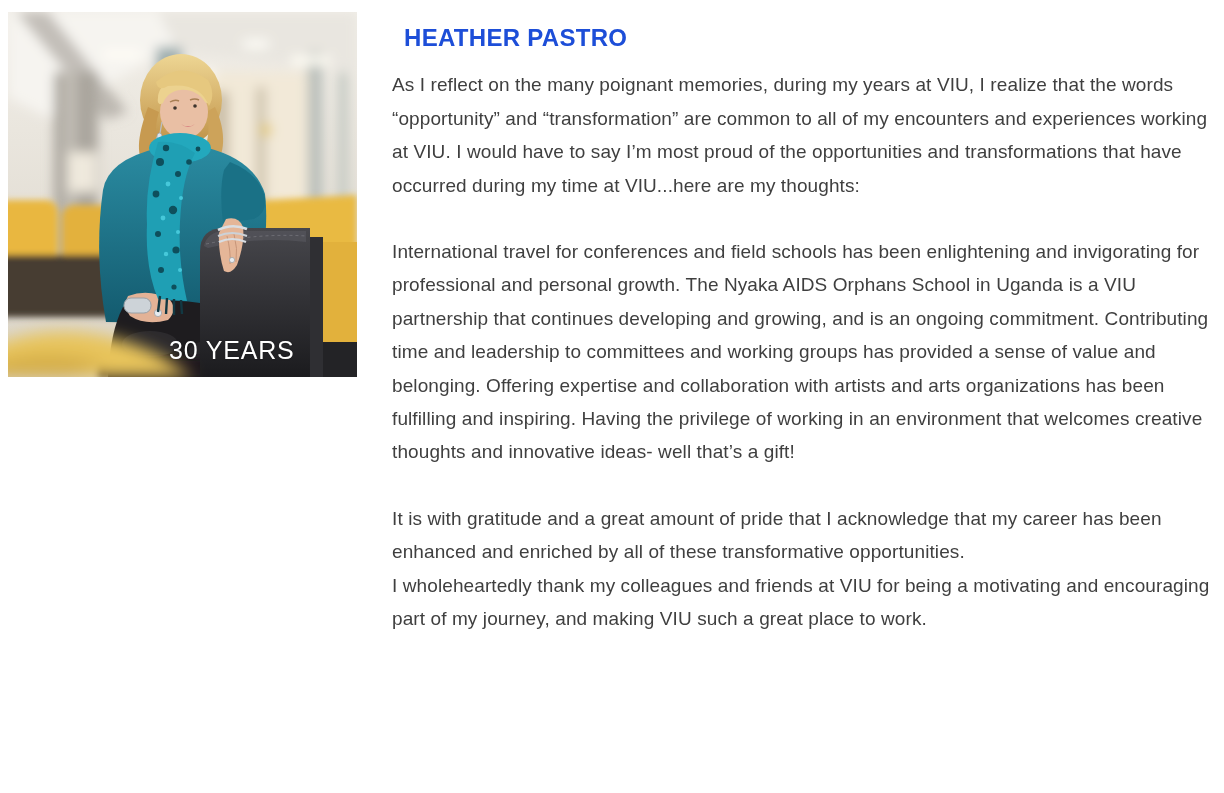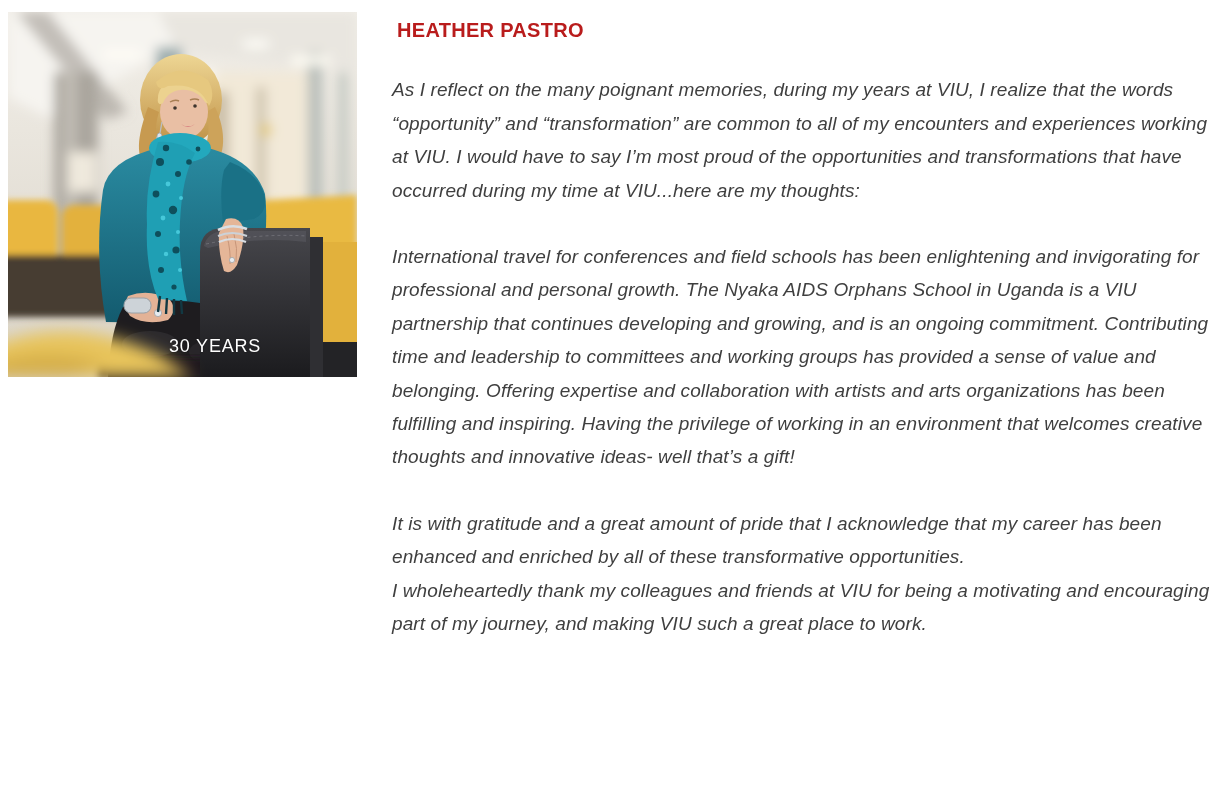--- a/index.html
+++ b/index.html
@@ -28,49 +28,48 @@
   }
   figure.photo svg {
     display: block;
     width: 349px;
     height: 365px;
   }
   .badge {
     position: absolute;
     left: 161px;
     top: 324px;
-    font-size: 18px;
+    font-size: 25px;
     font-weight: 500;
     letter-spacing: 0.8px;
     color: #ffffff;
     white-space: nowrap;
     text-shadow: 0 0 2px rgba(0,0,0,0.25);
   }
   .bio {
     position: absolute;
     left: 392px;
     top: 9px;
     width: 833px;
     color: #3f3f3f;
     font-size: 19px;
     line-height: 33.4px;
     letter-spacing: 0.1px;
   }
   .bio h1, .bio h2 {
-    margin: 5px;
-    font-size: 20px;
+    margin: 12px;
+    font-size: 24px;
     font-weight: 700;
     line-height: 33.4px;
     letter-spacing: 0.3px;
-    color: #b91c1c;
+    color: #1d4ed8;
   }
   .bio p {
-    margin: 26px 0 0 0;
+    margin: 14px 0 0 0;
     white-space: pre-line;
-    font-style: italic;
   }
   .bio p + p {
     margin-top: 33px;
   }
 </style>
 </head>
 <body>
 
 <div class="page">
 

